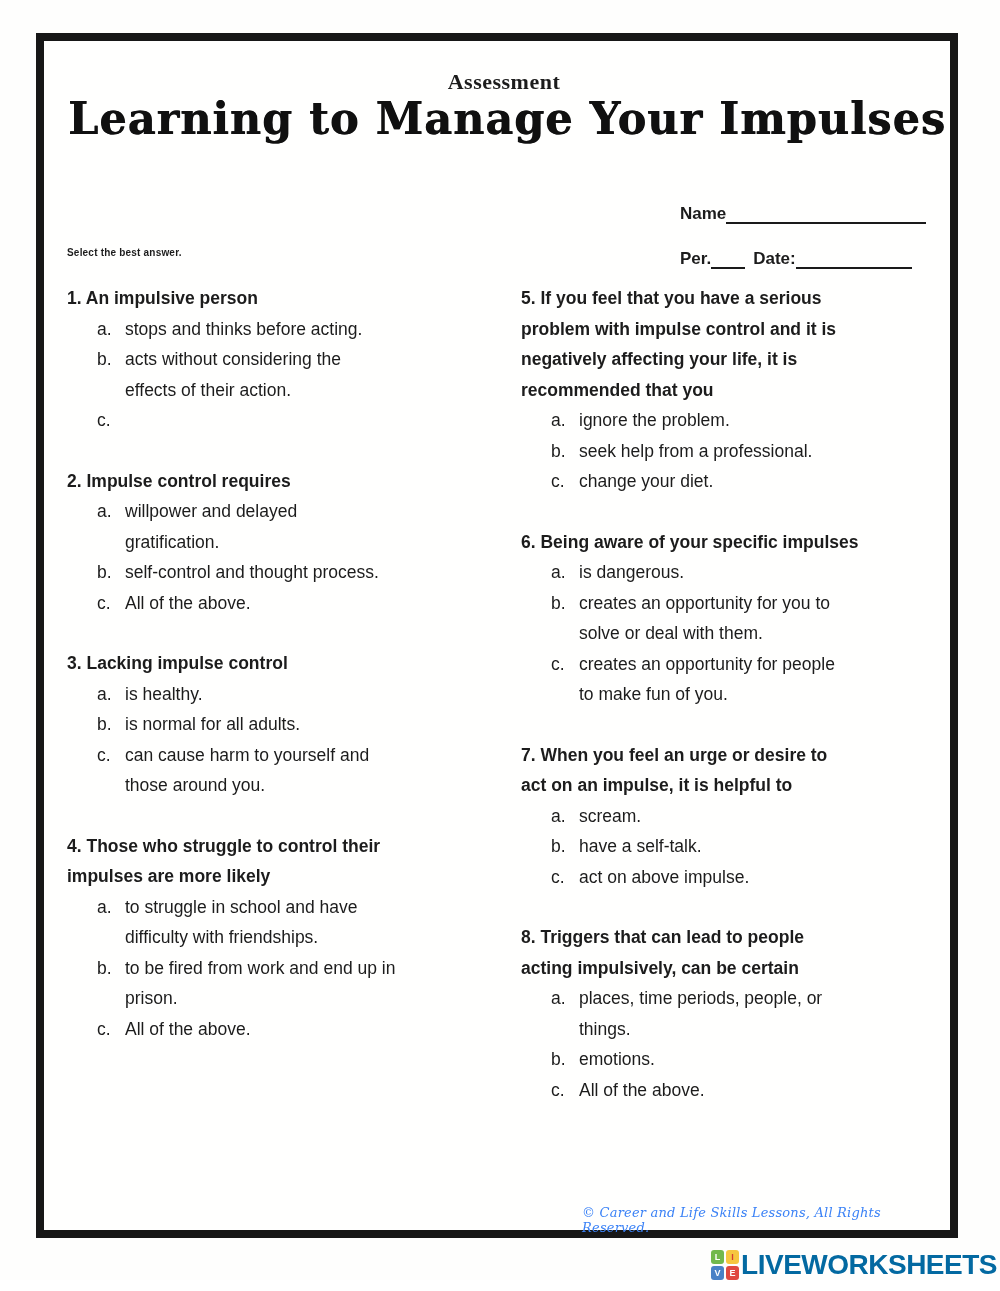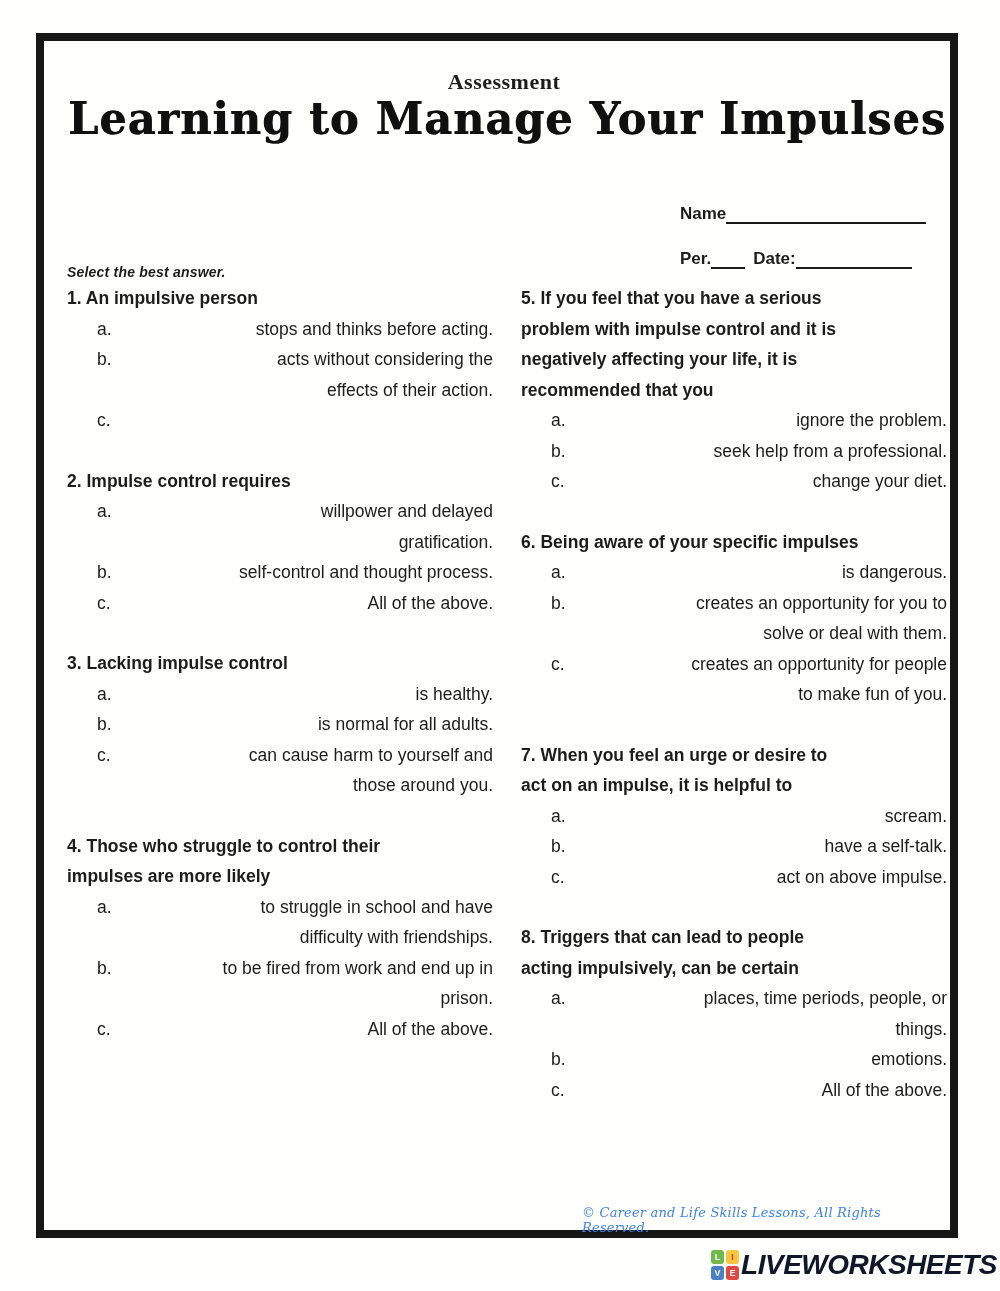--- a/index.html
+++ b/index.html
@@ -27,33 +27,33 @@
   .name-block { position:absolute; top:155px; right:14px; width:256px; font-weight:bold; font-size:17px; }
   .name-row { display:flex; align-items:flex-end; margin-bottom:17px; }
   .fill-line { display:inline-block; border-bottom:2px solid #1a1a1a; height:17px; }
   .line-name { width:200px; }
   .line-per { width:34px; margin-right:8px; }
   .line-date { width:116px; }
   .lbl { white-space:nowrap;margin-top:8px; }
 
   .instruction {
     position:absolute; left:23px; top:206px;
-    font-weight:bold; font-style:italic; font-size:14px; letter-spacing:0.2px;margin-top:17px;
+    font-weight:bold; font-size:10px; letter-spacing:0.2px;
   }
 
   .columns { position:absolute; left:23px; top:242px; width:880px; display:flex; gap:28px; }
   .col { width:434px; }
 
   .question-block { margin-bottom:30px; }
   .question-header {
     font-weight:bold; font-size:17.5px; line-height:30.5px; white-space:pre-line;
   }
   .option-row { display:flex; padding-left:30px; font-size:17.5px; line-height:30.5px; }
   .option-letter { width:28px; flex:0 0 28px; }
-  .option-text { flex:1; white-space:pre-line;text-align:right; }
+  .option-text { flex:1; white-space:pre-line; }
 
   .copyright {
     position:absolute; left:538px; top:1164px;
     font-family:"DejaVu Serif", serif; font-style:italic; font-size:13px; color:#3b82f6;
     letter-spacing:0.2px;
   }
 
   .logo {
     position:absolute; right:3px; top:1249px;
     display:flex; align-items:center; gap:2px; text-decoration:none;
@@ -250,16 +250,16 @@
     <div class="copyright">© Career and Life Skills Lessons, All Rights Reserved.</div>
   </div>
 
   <a class="logo" href="#">
     <span class="logo-tiles">
       <span class="tile" style="background: rgb(114, 184, 76); color: rgb(255, 255, 255);">L</span>
       <span class="tile" style="background: rgb(246, 198, 63); color: rgb(212, 61, 53);">I</span>
       <span class="tile" style="background: rgb(74, 129, 198); color: rgb(255, 255, 255);">V</span>
       <span class="tile" style="background: rgb(224, 72, 64); color: rgb(255, 255, 255);">E</span>
     </span>
-    <span class="logo-text" style="color: #0f172a; font-style: italic;">LIVEWORKSHEETS</span>
+    <span class="logo-text" style="color: #0369a1;">LIVEWORKSHEETS</span>
   </a>
 
 </div>
 
 </body></html>

